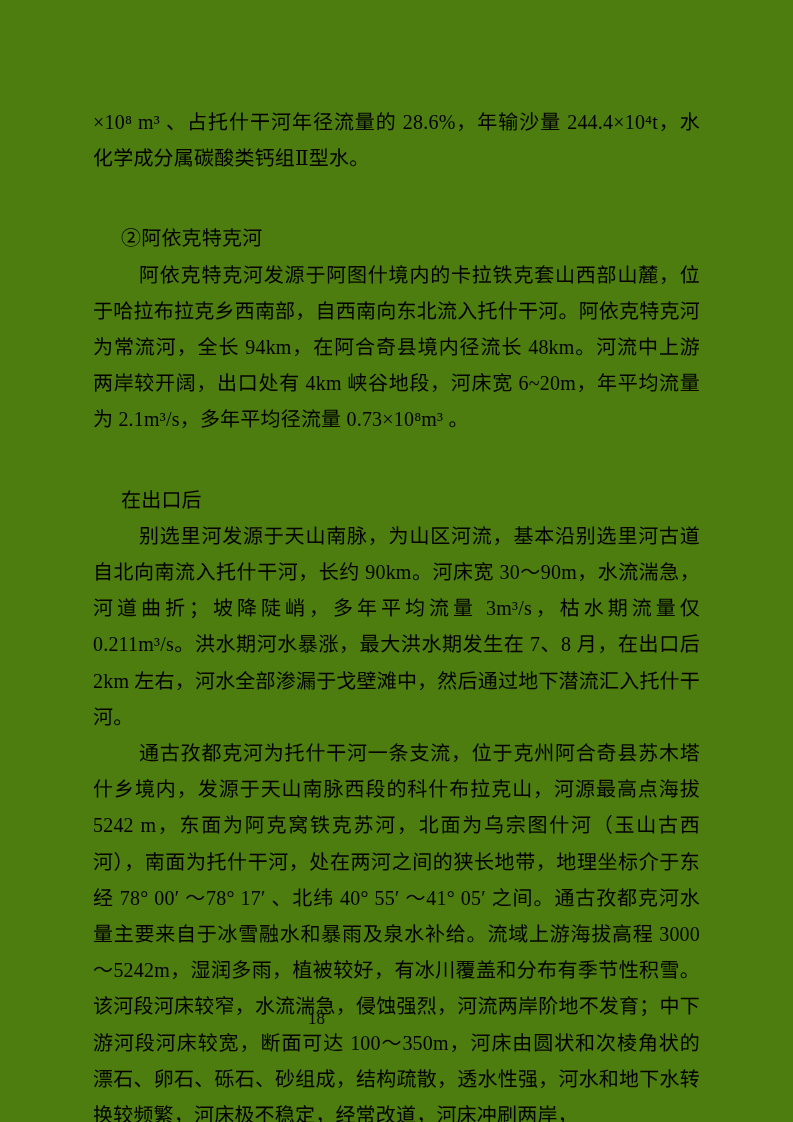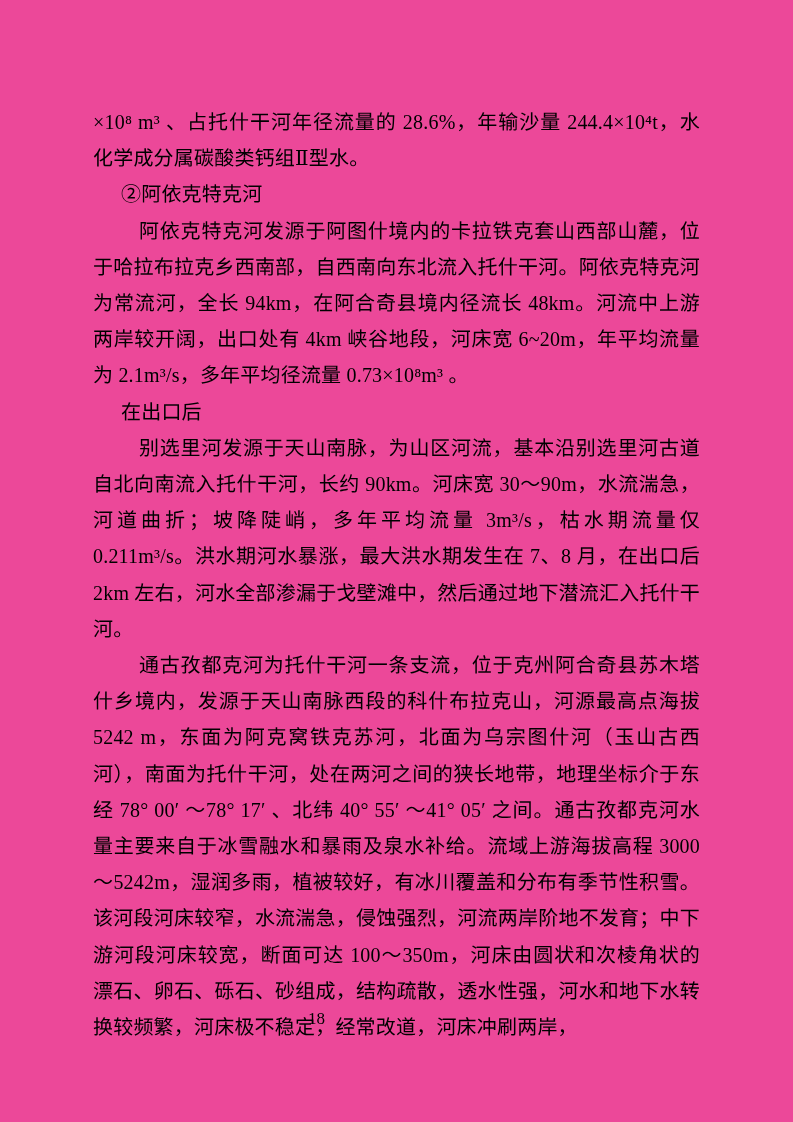--- a/index.html
+++ b/index.html
@@ -4,21 +4,21 @@
 <style>
   html, body {
     margin: 0;
     padding: 0;
     background: #ffffff;
   }
   .page {
     position: relative;
     width: 793px;
     height: 1122px;
-    background: #ec4899;
+    background: #4d7c0f;
     overflow: hidden;
     font-family: "Liberation Serif", "DejaVu Serif", serif;
     color: #000000;
   }
   .content {
     position: absolute;
     left: 93px;
     top: 104px;
     width: 607px;
     font-size: 20px;
@@ -32,20 +32,21 @@
     padding: 0;
   }
   p.para-continued {
     text-indent: 0;
   }
   p.para-body {
     text-indent: 46px;
   }
   p.para-heading {
     text-indent: 28px;
+    margin-top: 44px;
   }
   .page-footer {
     position: absolute;
     left: 0;
     top: 1007px;
     width: 633px;
     text-align: center;
     font-size: 17px;
     line-height: 24px;
   }

